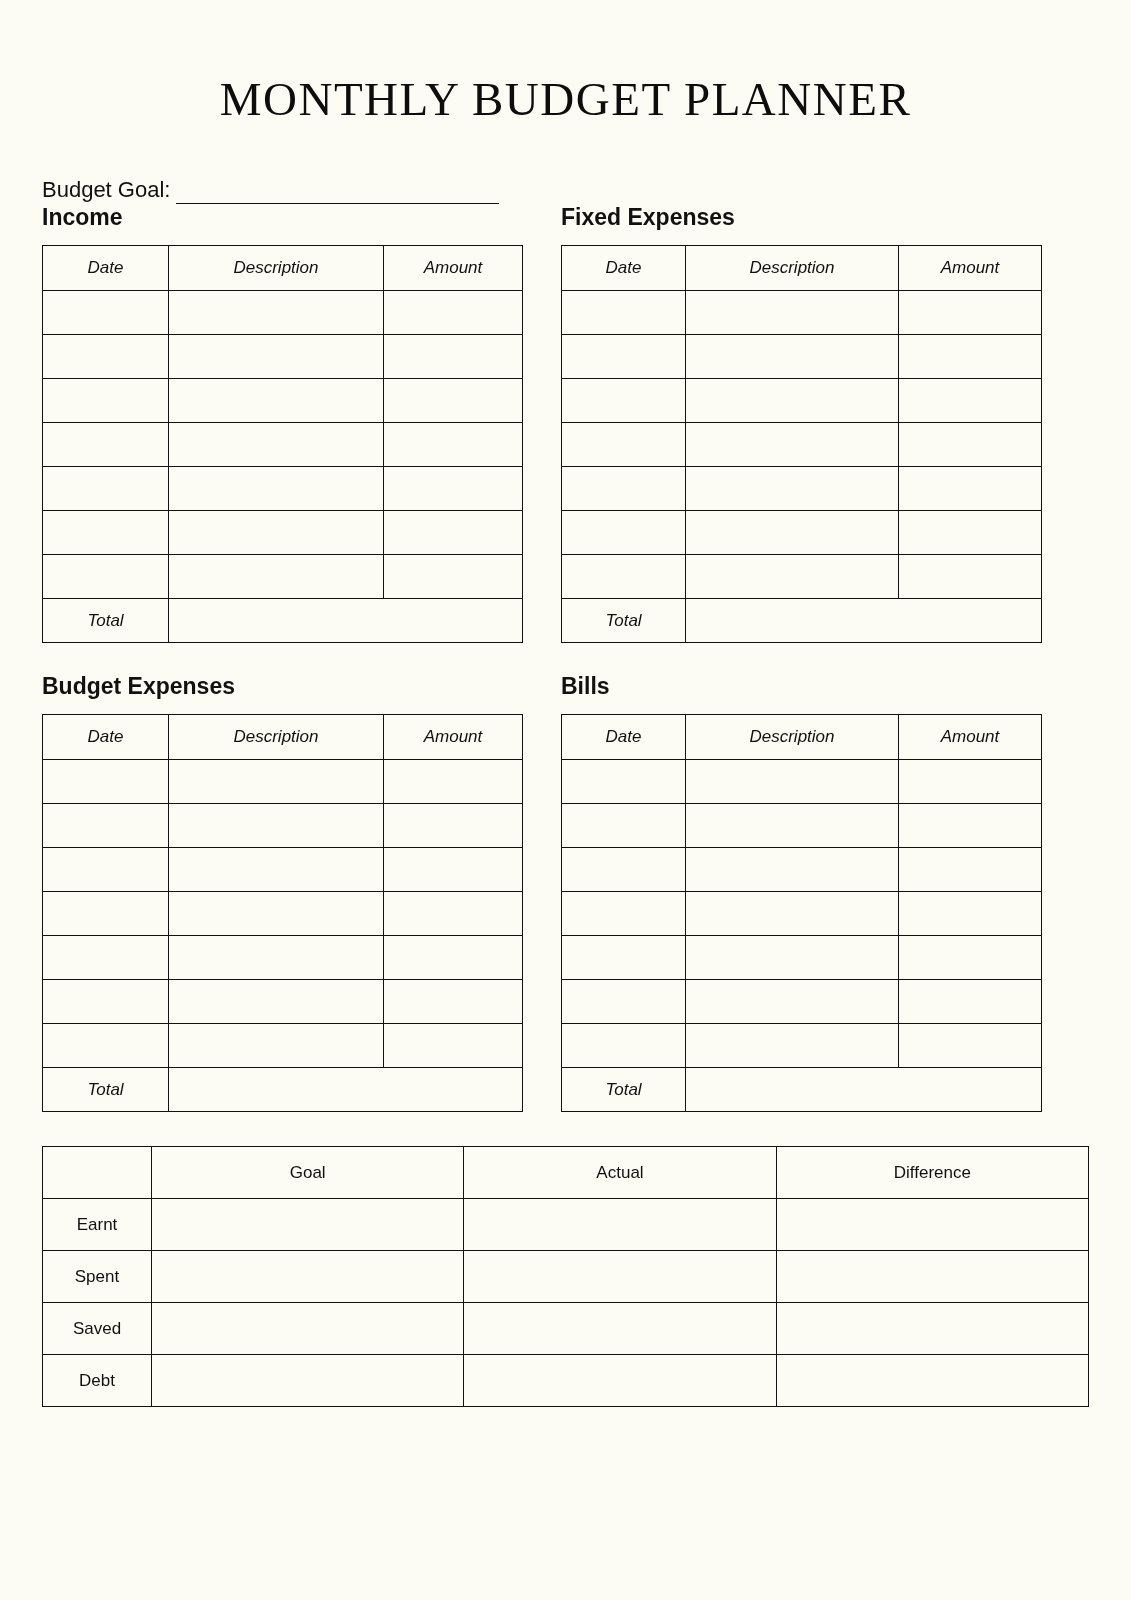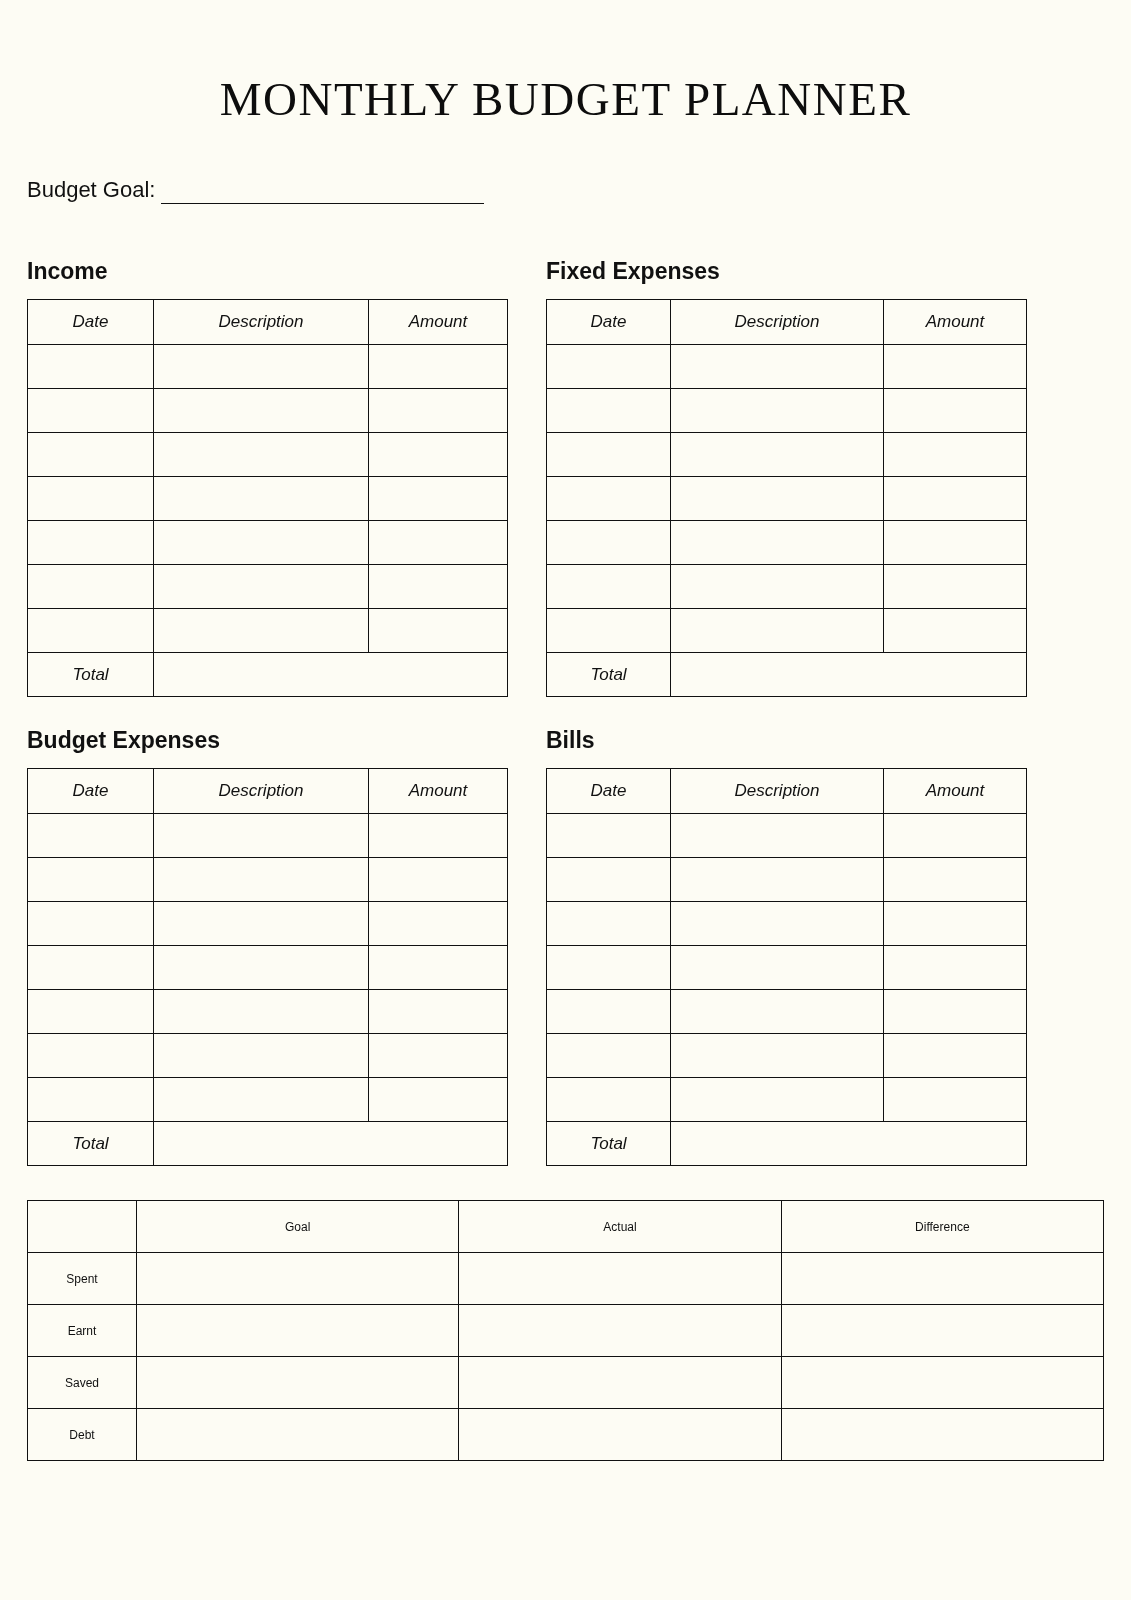--- a/index.html
+++ b/index.html
@@ -12,21 +12,21 @@
     background: #fdfcf4;
     font-family: "Liberation Sans", sans-serif;
     color: #111111;
     overflow: hidden;
   }
   .page {
     position: relative;
     width: 1131px;
     height: 1600px;
     box-sizing: border-box;
-    padding: 0 27px;
+    padding: 0 42px;
     border-radius: 13px;
   }
   .doc-title {
     text-align: center;
     font-family: "Liberation Serif", serif;
     font-size: 47px;
     letter-spacing: 1.5px;
     font-weight: 400;
     margin: 0;
     padding-top: 72px;
@@ -53,21 +53,20 @@
   }
   .meta-line {
     flex: 1;
     border-bottom: 1.4px solid #111;
     height: 22px;
     margin-left: 6px;
   }
   .meta-field.left .meta-line { max-width: 323px; }
 
   .section-grid {
-    margin-top: 54px;
     display: flex;
     gap: 42px;
     align-items: center;
   }
   .col { width: 477px; }
   .section-title {
     font-size: 23px;
     font-weight: bold;
     margin: 0 0 14px 0;
     color: #111;
@@ -101,21 +100,21 @@
 
   .recap-wrap { margin-top: 34px; }
   table.recap {
     border-collapse: collapse;
     width: 100%;
     table-layout: fixed;
   }
   table.recap td, table.recap th {
     border: 1.6px solid #111;
     height: 51px;
-    font-size: 12px;
+    font-size: 17px;
     font-weight: normal;
     text-align: center;
     padding: 0;
     color: #111;
   }
   .recap .c-label { width: 108px; }
 </style>
 </head>
 <body>
 
@@ -354,27 +353,27 @@
       <thead>
         <tr>
           <th class="c-label"></th>
           <th>Goal</th>
           <th>Actual</th>
           <th>Difference</th>
         </tr>
       </thead>
       <tbody>
         <tr>
+          <td>Earnt</td>
+          <td></td>
+          <td></td>
+          <td></td>
+        </tr>
+        <tr>
           <td>Spent</td>
-          <td></td>
-          <td></td>
-          <td></td>
-        </tr>
-        <tr>
-          <td>Earnt</td>
           <td></td>
           <td></td>
           <td></td>
         </tr>
         <tr>
           <td>Saved</td>
           <td></td>
           <td></td>
           <td></td>
         </tr>

